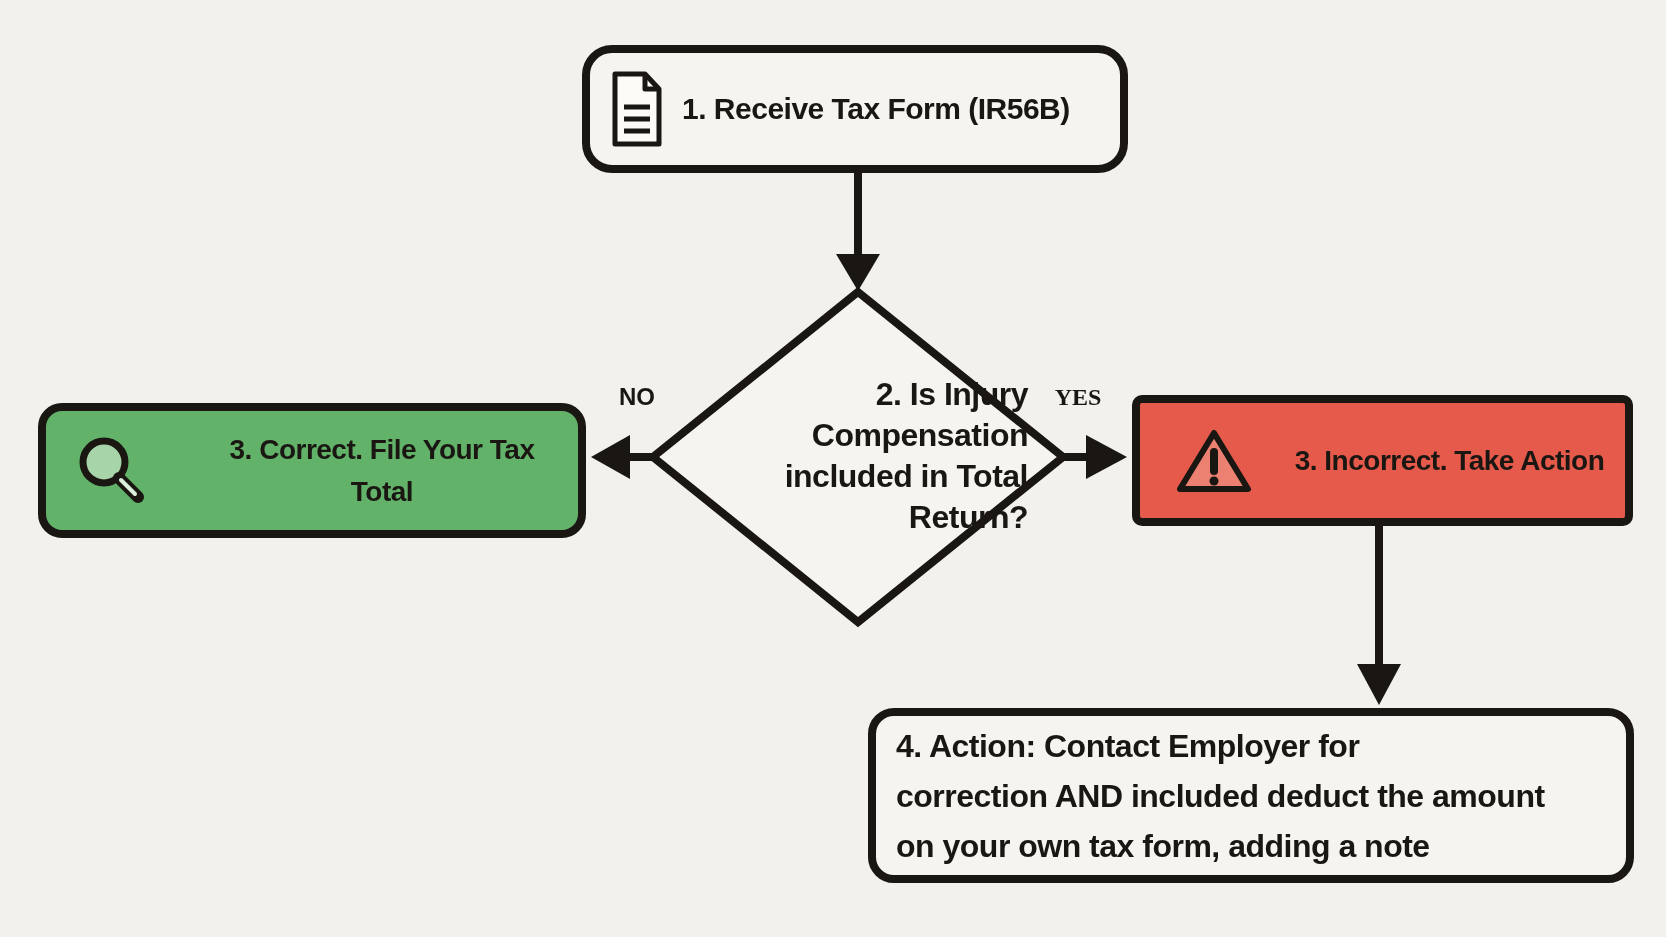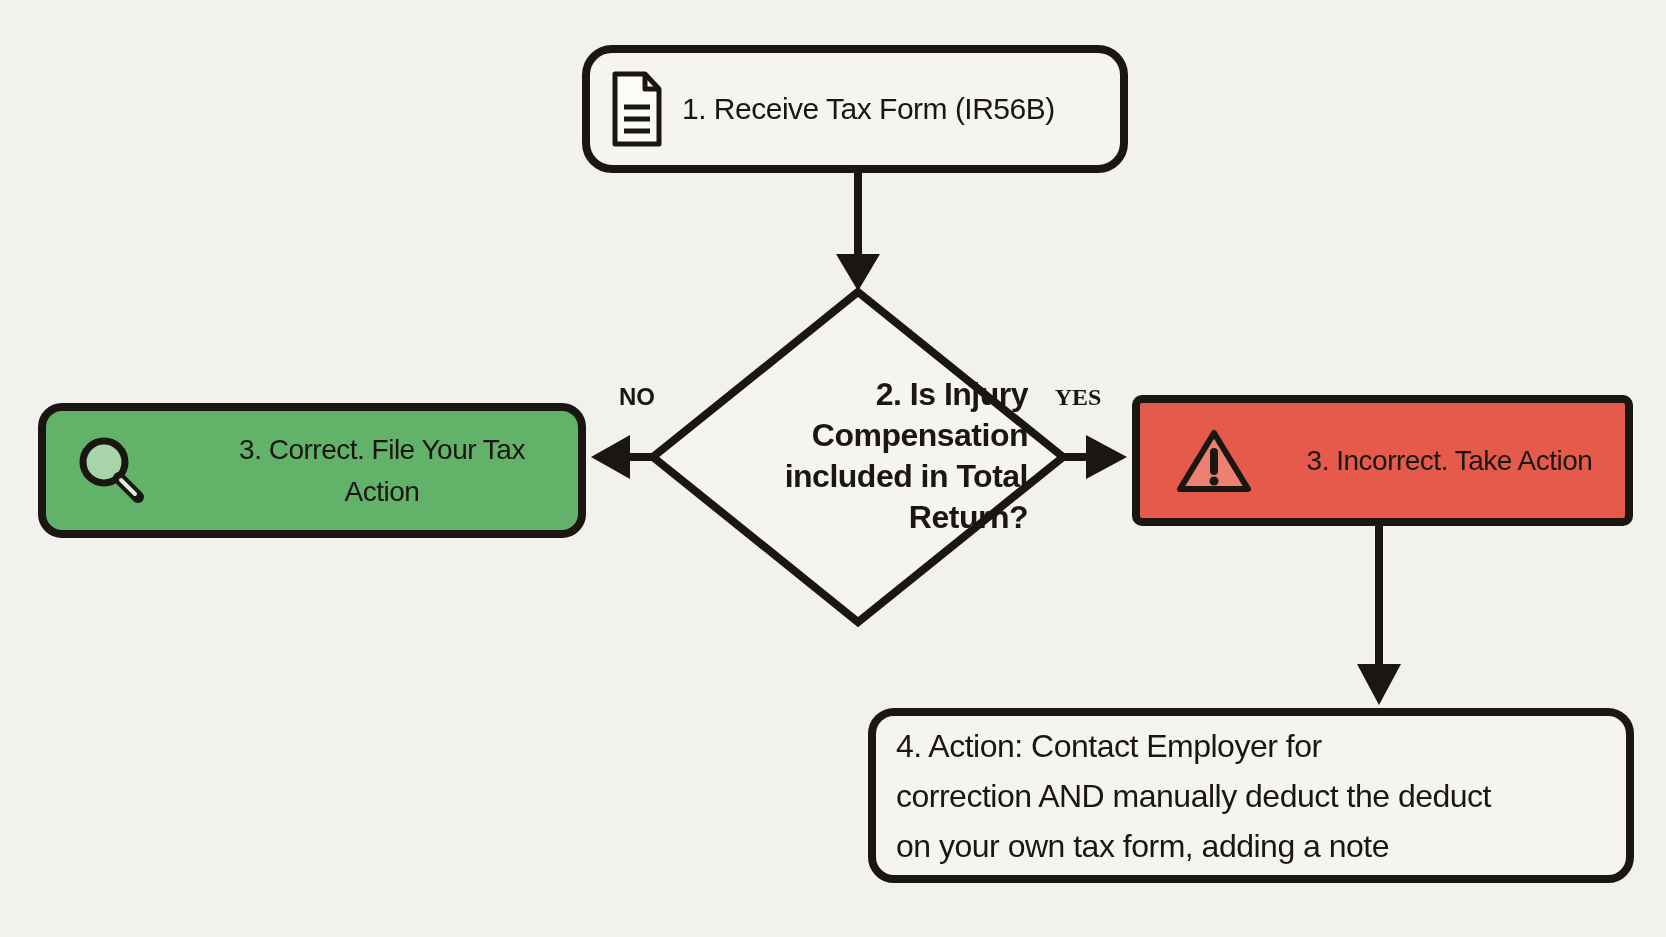--- a/index.html
+++ b/index.html
@@ -27,21 +27,21 @@
     position:absolute;left:0;top:0;width:1666px;height:937px;z-index:1;
   }
   .connectors line{stroke:var(--ink);stroke-width:8;}
   .connectors polygon.head{fill:var(--ink);stroke:none;}
   .node{
     position:absolute;z-index:2;
     border:8px solid var(--ink);
     background:var(--node_fill);
     display:flex;align-items:center;
     letter-spacing:-0.5px;
-    font-weight:400;
+    font-weight:700;
   }
   .node .lbl{white-space:nowrap;}
   .box1{
     left:582px;top:45px;width:546px;height:128px;border-radius:30px;
     padding-left:20px;gap:18px;font-size:30px;
   }
   .green-box{
     left:38px;top:403px;width:548px;height:135px;border-radius:24px;
     background:var(--green);
     padding-left:28px;gap:36px;font-size:28px;
@@ -117,32 +117,32 @@
   <div class="edge-label yes">YES</div>
 
   <div class="node green-box">
     <svg class="icon" width="76" height="76" viewBox="0 0 76 76">
       <circle cx="30" cy="29" r="21" fill="var(--green_lens)" stroke="var(--ink)" stroke-width="7"></circle>
       <line x1="45" y1="45" x2="64" y2="64" stroke="var(--ink)" stroke-width="12" stroke-linecap="round"></line>
       <line x1="47" y1="47" x2="61" y2="61" stroke="#ddeedd" stroke-width="4" stroke-linecap="round"></line>
     </svg>
     <div class="lines">
       <div class="lbl">3. Correct. File Your Tax</div>
-      <div class="lbl">Action</div>
+      <div class="lbl">Total</div>
     </div>
   </div>
 
   <div class="node red-box">
     <svg class="icon" width="80" height="70" viewBox="0 0 80 70">
       <path d="M40 7 L74 63 H6 Z" fill="var(--warning_fill)" stroke="var(--ink)" stroke-width="6" stroke-linejoin="round"></path>
       <line x1="40" y1="26" x2="40" y2="45" stroke="var(--ink)" stroke-width="8" stroke-linecap="round"></line>
       <circle cx="40" cy="55" r="4.5" fill="var(--ink)"></circle>
     </svg>
     <div class="lbl">3. Incorrect. Take Action</div>
   </div>
 
   <div class="node box4">
     <div class="lbl">4. Action: Contact Employer for</div>
-    <div class="lbl">correction AND manually deduct the deduct</div>
+    <div class="lbl">correction AND included deduct the amount</div>
     <div class="lbl">on your own tax form, adding a note</div>
   </div>
 
 </div>
 
 </body></html>

